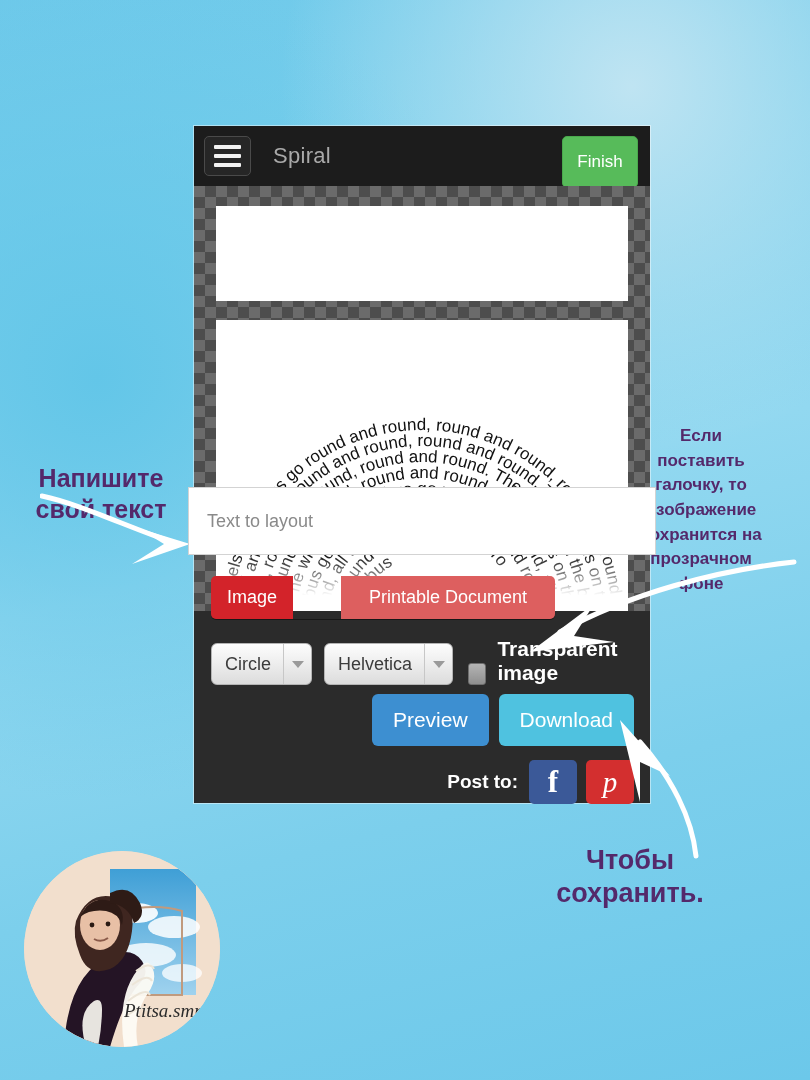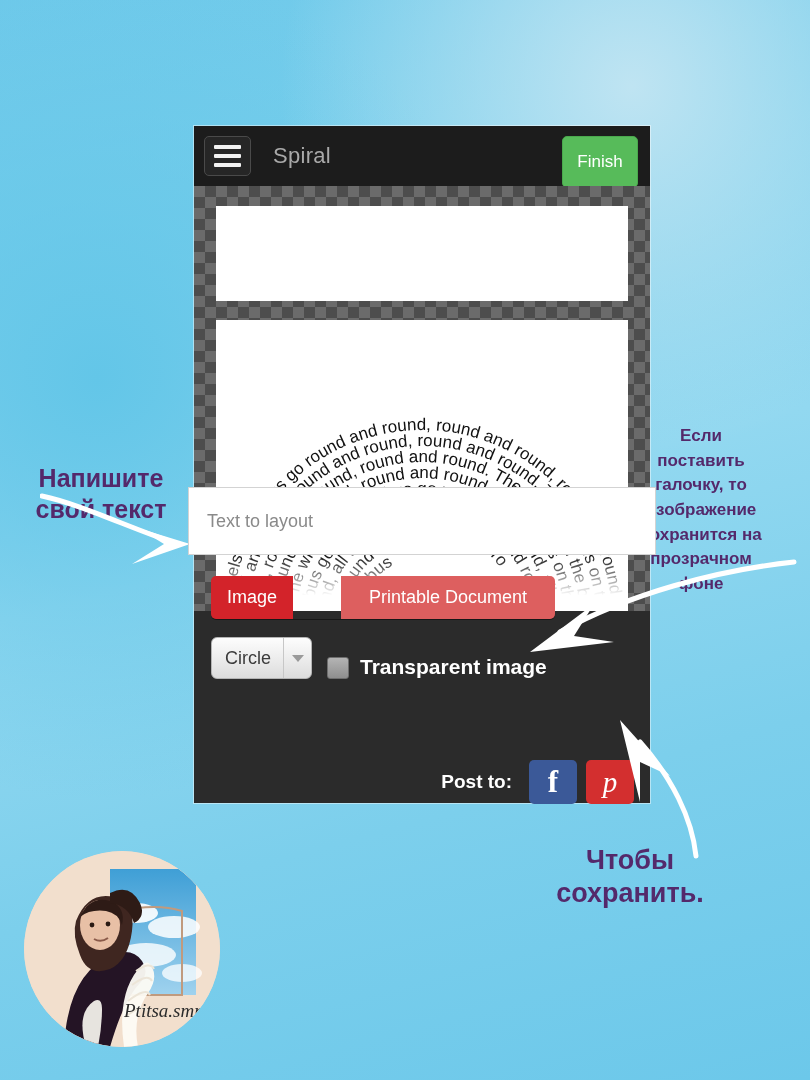--- a/index.html
+++ b/index.html
@@ -151,21 +151,21 @@
   .btn-blue, .btn-cyan {
     height: 52px; border-radius: 6px;
     display: flex; align-items: center; justify-content: center;
     color: #fff; font-size: 21px; padding: 0 21px; cursor: pointer;
   }
   .btn-blue { background: #3d8fd1; }
   .btn-cyan { background: #4fc2e0; }
 
   
   .post-row { position: absolute; right: 16px; top: 634px; display: flex; align-items: center; gap: 9px; }
-  .post-label { color: #ffffff; font-size: 19px; font-weight: bold; margin-right: 8px; }
+  .post-label { color: #ffffff; font-size: 19px; font-weight: bold; margin-right: 2px; }
   .social {
     width: 48px; height: 44px; border-radius: 5px;
     display: flex; align-items: center; justify-content: center;
     color: #fff; cursor: pointer;
   }
   .fb { background: #3b5998; font-family: "Liberation Serif", serif; font-weight: bold; font-size: 31px; }
   .pn { background: #d32f2f; font-family: "Liberation Serif", serif; font-style: italic; font-size: 29px; }
 
   
   .anno {
@@ -243,24 +243,32 @@
   <div class="seg">
     <div class="on">Image</div>
     <div class="off">Printable Document</div>
   </div>
 
   <div class="row-selects">
     <div class="sel">
       <span class="lbl">Circle</span>
       <span class="arw"></span>
     </div>
+    <div class="sel">
+      <span class="lbl">Helvetica</span>
+      <span class="arw"></span>
+    </div>
     <span class="chk"></span>
     <span class="chk-label">Transparent image</span>
   </div>
 
+  <div class="pd-row">
+    <div class="btn-blue">Preview</div>
+    <div class="btn-cyan">Download</div>
+  </div>
 
   <div class="post-row">
     <span class="post-label">Post to:</span>
     <span class="social fb">f</span>
     <span class="social pn">р</span>
   </div>
 </div>
 
 <div class="anno" id="anno-left" style="white-space: pre-line;">Напишите
 свой текст</div>

